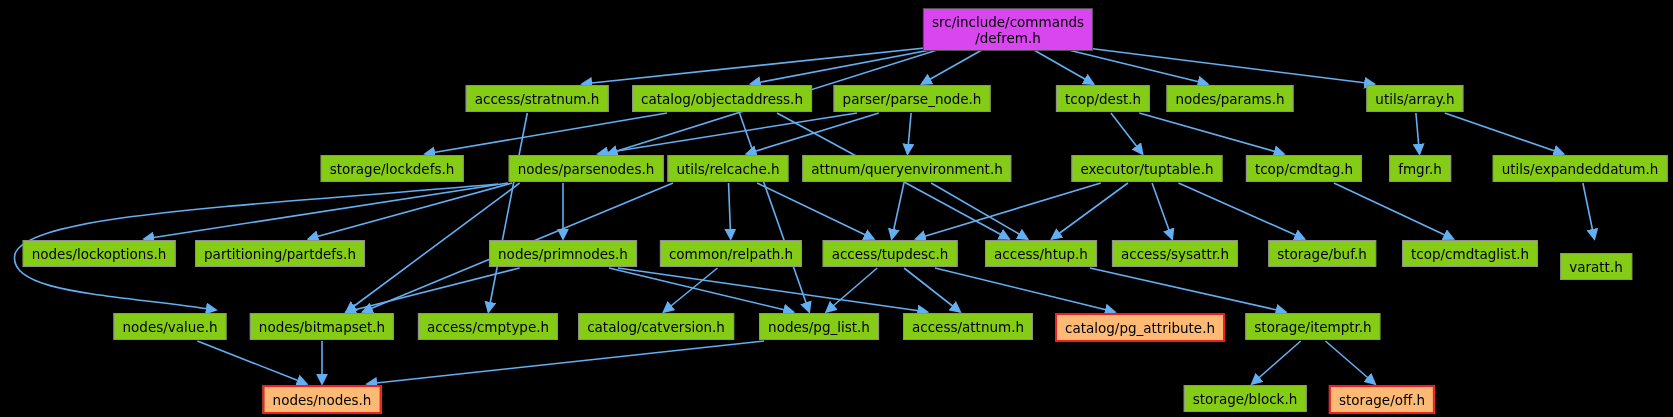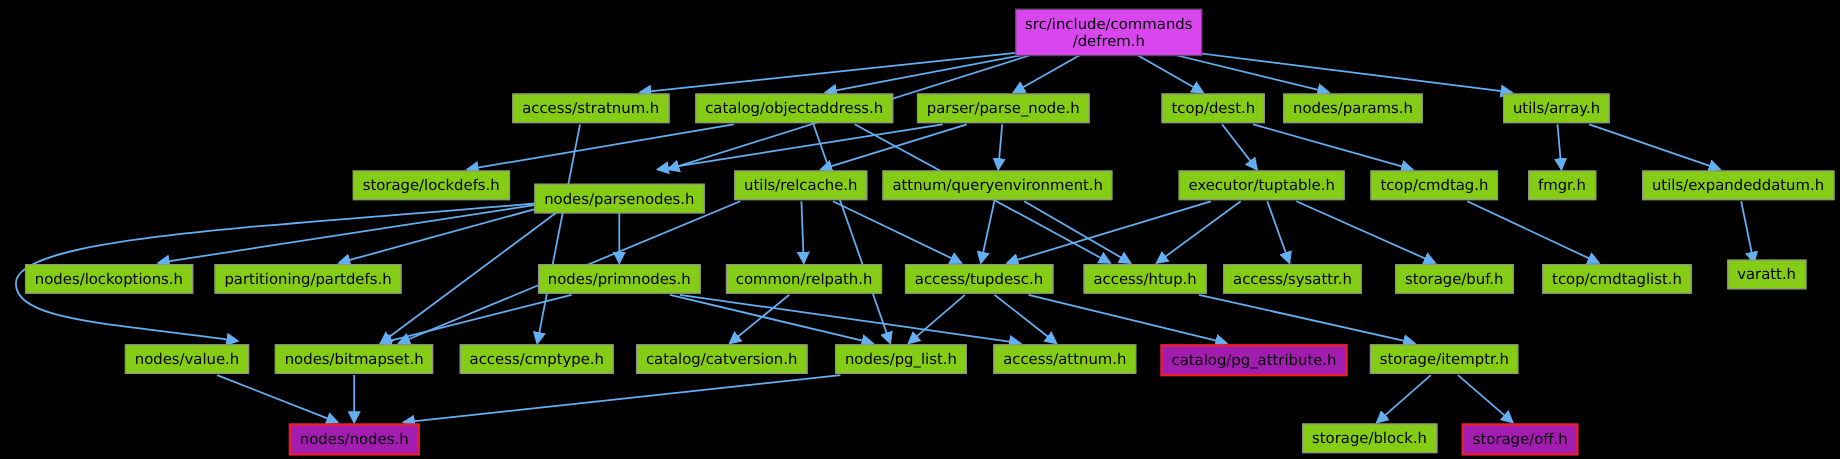--- a/index.html
+++ b/index.html
@@ -13,21 +13,21 @@
     position:absolute;z-index:1;transform:translateX(-50%);
     background:#84cc16;border:1px solid #8f8f8f;color:#000;
     font-size:13.5px;line-height:16px;padding:5px 8px 4px 8px;
     white-space:pre-line;text-align:center;box-sizing:border-box;
     cursor:pointer;
   }
   .gnode.root{
     background:#d946ef;border:1px solid #4f4f4f;cursor:default;
   }
   .gnode.red{
-    background:#a21caf;border:2px solid #ed1f24;
+    background:#fdba74;border:2px solid #ed1f24;
   }
 </style>
 </head>
 <body>
 
 <div id="stage">
   <svg id="edges" width="1673" height="417" xmlns="http://www.w3.org/2000/svg">
       <defs>
         <marker id="arr" viewBox="0 0 10 10" refX="8.5" refY="5" markerWidth="7.5" markerHeight="7.5" orient="auto-start-reverse">
           <path d="M 0 0 L 10 5 L 0 10 z" fill="#63aff2"></path>
@@ -83,37 +83,37 @@
     </svg>
 <div class="gnode root" style="left: 1008px; top: 8px;">src/include/commands
 /defrem.h</div>
     <div class="gnode" style="left: 537px; top: 85px;">access/stratnum.h</div>
     <div class="gnode" style="left: 722px; top: 85px;">catalog/objectaddress.h</div>
     <div class="gnode" style="left: 912px; top: 85px;">parser/parse_node.h</div>
     <div class="gnode" style="left: 1103px; top: 85px;">tcop/dest.h</div>
     <div class="gnode" style="left: 1230px; top: 85px;">nodes/params.h</div>
     <div class="gnode" style="left: 1415px; top: 85px;">utils/array.h</div>
     <div class="gnode" style="left: 392px; top: 155px;">storage/lockdefs.h</div>
-    <div class="gnode" style="left: 563px; top: 155px; margin-top: 12px;">nodes/parsenodes.h</div>
+    <div class="gnode" style="left: 586px; top: 155px;">nodes/parsenodes.h</div>
     <div class="gnode" style="left: 728px; top: 155px;">utils/relcache.h</div>
     <div class="gnode" style="left: 907px; top: 155px;">attnum/queryenvironment.h</div>
     <div class="gnode" style="left: 1147px; top: 155px;">executor/tuptable.h</div>
     <div class="gnode" style="left: 1304px; top: 155px;">tcop/cmdtag.h</div>
     <div class="gnode" style="left: 1420px; top: 155px;">fmgr.h</div>
     <div class="gnode" style="left: 1580px; top: 155px;">utils/expandeddatum.h</div>
     <div class="gnode" style="left: 99px; top: 240px;">nodes/lockoptions.h</div>
     <div class="gnode" style="left: 280px; top: 240px;">partitioning/partdefs.h</div>
     <div class="gnode" style="left: 563px; top: 240px;">nodes/primnodes.h</div>
     <div class="gnode" style="left: 731px; top: 240px;">common/relpath.h</div>
     <div class="gnode" style="left: 890px; top: 240px;">access/tupdesc.h</div>
     <div class="gnode" style="left: 1041px; top: 240px;">access/htup.h</div>
     <div class="gnode" style="left: 1175px; top: 240px;">access/sysattr.h</div>
     <div class="gnode" style="left: 1322px; top: 240px;">storage/buf.h</div>
     <div class="gnode" style="left: 1470px; top: 240px;">tcop/cmdtaglist.h</div>
-    <div class="gnode" style="left: 1596px; top: 236px; margin-left: 10px;">varatt.h</div>
+    <div class="gnode" style="left: 1596px; top: 253px;">varatt.h</div>
     <div class="gnode" style="left: 170px; top: 313px;">nodes/value.h</div>
     <div class="gnode" style="left: 322px; top: 313px;">nodes/bitmapset.h</div>
     <div class="gnode" style="left: 488px; top: 313px;">access/cmptype.h</div>
     <div class="gnode" style="left: 656px; top: 313px;">catalog/catversion.h</div>
     <div class="gnode" style="left: 819px; top: 313px;">nodes/pg_list.h</div>
     <div class="gnode" style="left: 968px; top: 313px;">access/attnum.h</div>
     <div class="gnode red" style="left: 1140px; top: 313px;">catalog/pg_attribute.h</div>
     <div class="gnode" style="left: 1313px; top: 313px;">storage/itemptr.h</div>
     <div class="gnode red" style="left: 322px; top: 385px;">nodes/nodes.h</div>
     <div class="gnode" style="left: 1245px; top: 385px;">storage/block.h</div>

